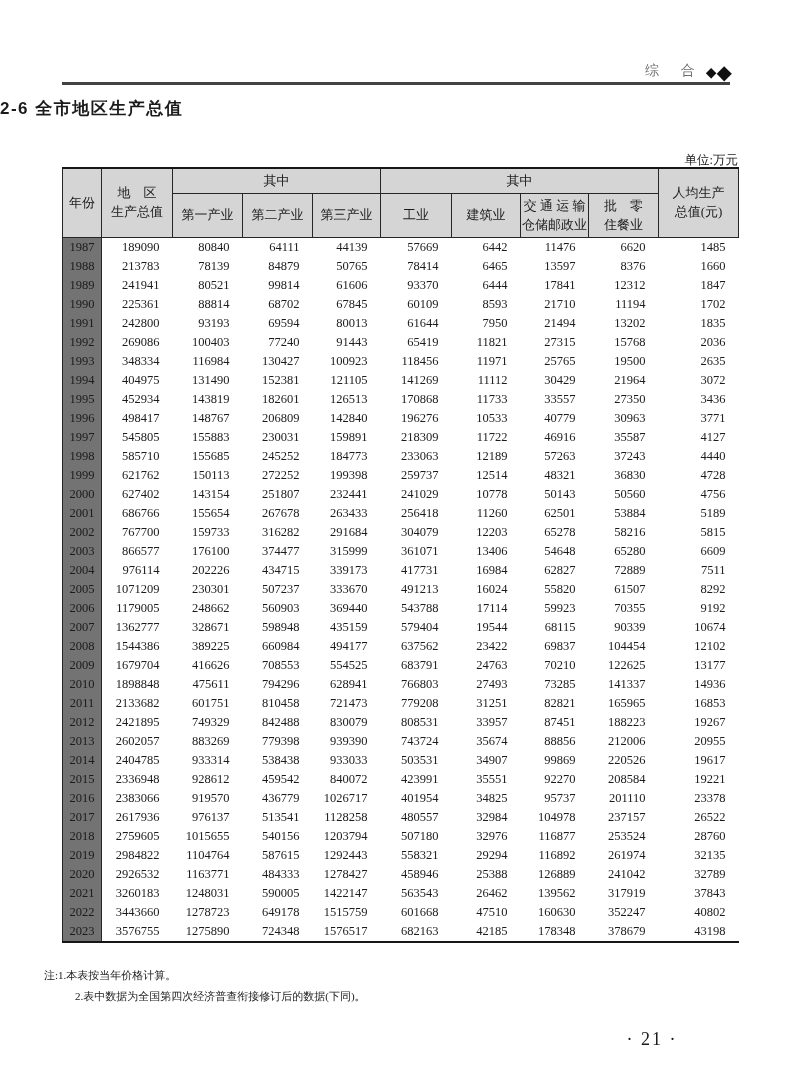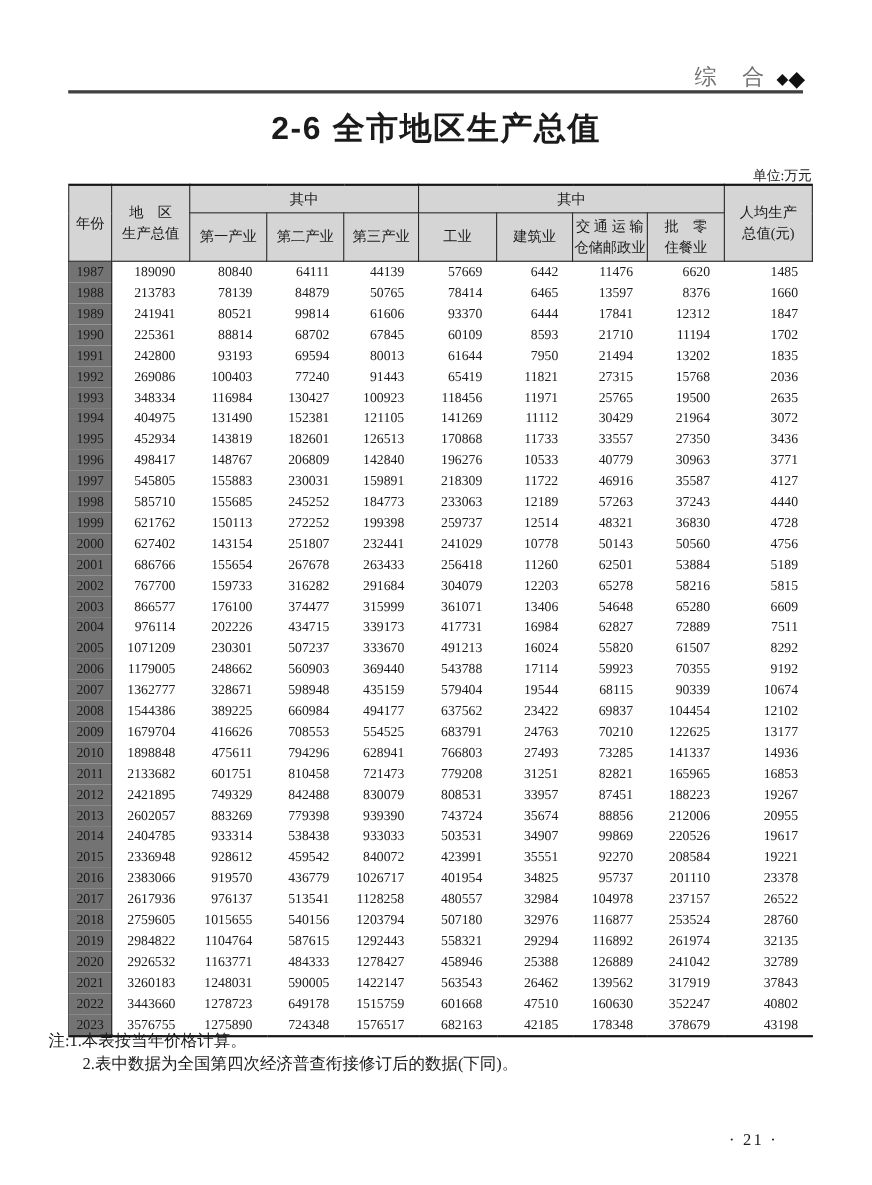--- a/index.html
+++ b/index.html
@@ -12,43 +12,42 @@
     overflow: hidden;
   }
   .corner {
     position: absolute;
     top: 58px; right: 61px;
     display: flex; align-items: flex-end;
     height: 24px;
   }
   .corner-text {
     color: #707070;
-    font-size: 20px;
+    font-size: 14px;
     letter-spacing: 9px;
     font-family: "Liberation Sans", sans-serif;
     line-height: 24px;
     margin-right: 2px;
   }
   .diamond { color: #101010; line-height: 18px; }
   .diamond.small { font-size: 14px; }
   .diamond.large { font-size: 20px; line-height: 20px; }
   .toprule {
     position: absolute;
     left: 62px; top: 82px;
     width: 668px; height: 3px;
     background: #424242;
   }
   .title {
     position: absolute;
     top: 97px; left: 0; width: 100%;
     margin: 0;
-    text-align: center;
     font-family: "Liberation Sans", sans-serif;
     font-weight: bold;
-    font-size: 29px;
+    font-size: 17px;
     letter-spacing: 1.5px;
   }
   .unit {
     position: absolute;
     top: 152px; right: 55px;
     font-size: 12.5px;
   }
   table.gdp-table {
     position: absolute;
     left: 62px; top: 167px;
@@ -80,33 +79,33 @@
   }
   tbody td.year {
     background: #737373;
     text-align: center;
     padding: 0;
     border-left: 1px solid #262626;
     border-right: 1px solid #262626;
   }
   .notes {
     position: absolute;
-    left: 44px; top: 937px;
-    font-size: 15px;
+    left: 44px; top: 965px;
+    font-size: 11px;
     line-height: 21.3px;
     width: 720px;
   }
   .notes p { margin: 0; }
   .notes p + p { padding-left: 31px; }
   .pageno {
     position: absolute;
-    top: 1029px; left: 635px;
+    top: 1029px; left: 602px;
     width: 100px;
     text-align: center;
-    font-size: 15px;
+    font-size: 18px;
     letter-spacing: 2px;
   }
 </style>
 </head>
 <body>
 
 <div class="page">
 
   <div class="corner">
     <span class="corner-text">综 合</span>

